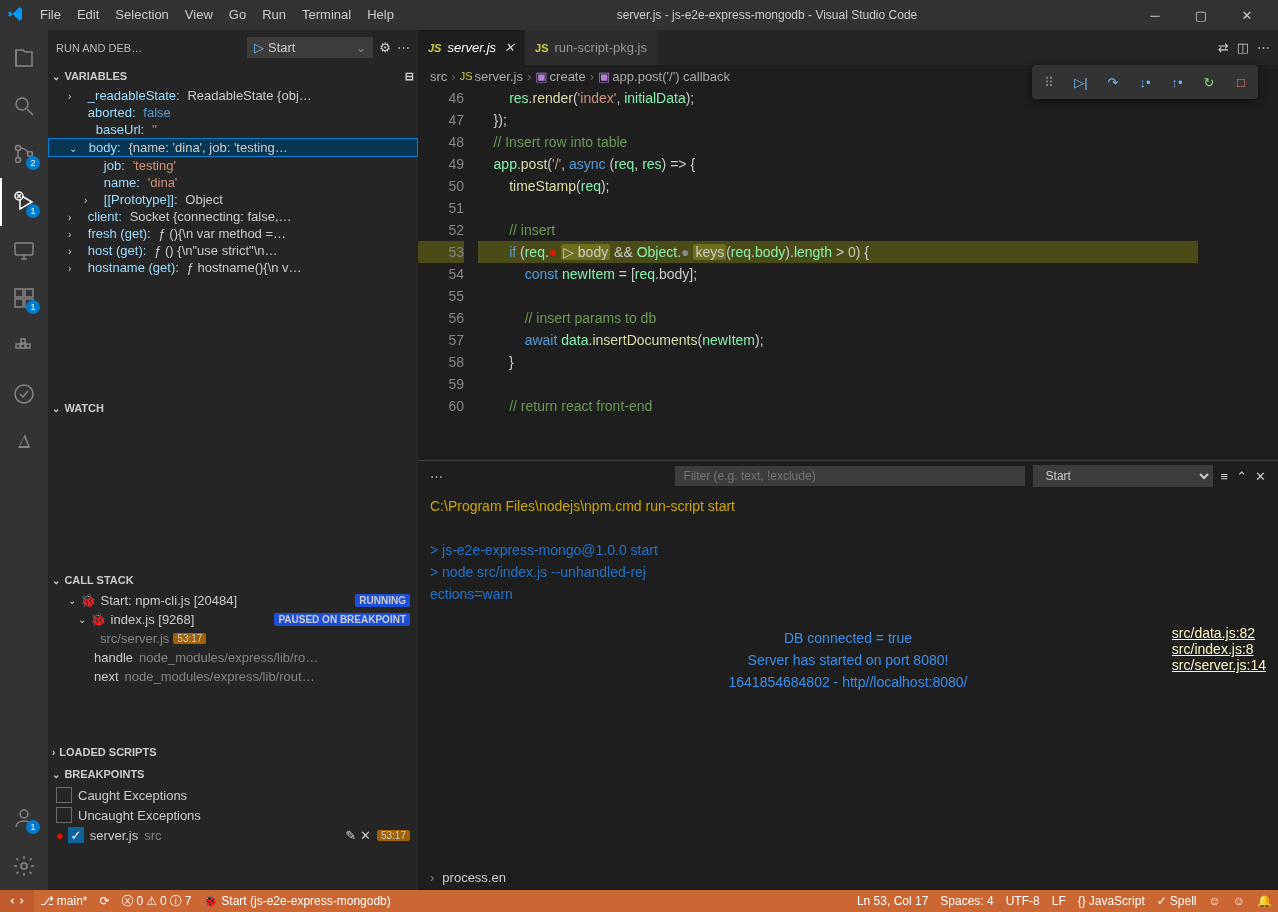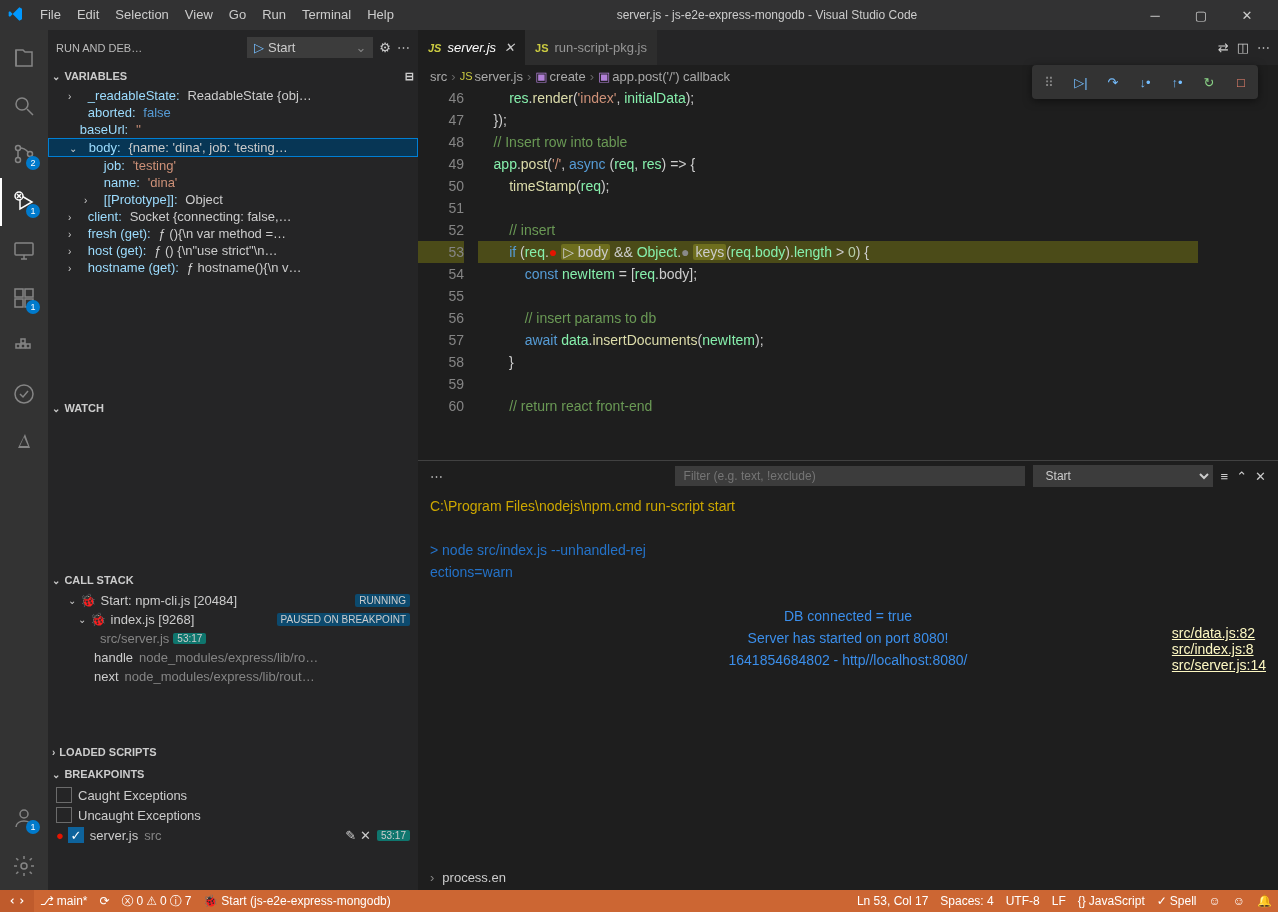--- a/index.html
+++ b/index.html
@@ -25,23 +25,23 @@
 .section-header .chev { margin-right: 4px; font-size: 10px; }
 .section-body { flex-shrink: 0; overflow: hidden; }
 .var-row { padding: 1px 0 1px 20px; font-family: Consolas, monospace; font-size: 13px; white-space: nowrap; overflow: hidden; text-overflow: ellipsis; }
 .var-row .key { color: #9cdcfe; }
 .var-row .val { color: #ce9178; }
 .var-row .lit { color: #569cd6; }
 .var-row .obj { color: #cccccc; }
 .var-row.selected { background: #073655; border: 1px solid #007fd4; }
 .var-row .chev { color: #cccccc; font-size: 10px; margin-right: 2px; display: inline-block; width: 10px; }
 .stack-row { padding: 2px 8px 2px 20px; display: flex; align-items: center; font-size: 13px; }
-.stack-status { background: #0c4a6e; color: #cccccc; font-size: 10px; padding: 1px 4px; border-radius: 2px; margin-left: auto; }
+.stack-status { background: #1d4ed8; color: #cccccc; font-size: 10px; padding: 1px 4px; border-radius: 2px; margin-left: auto; font-weight: bold; }
 .stack-path { color: #858585; margin-left: 6px; overflow: hidden; text-overflow: ellipsis; white-space: nowrap; }
-.stack-badge { background: #0f766e; color: #cccccc; font-size: 10px; padding: 0 4px; border-radius: 2px; }
+.stack-badge { background: #a16207; color: #cccccc; font-size: 10px; padding: 0 4px; border-radius: 2px; }
 .bp-row { padding: 2px 8px; display: flex; align-items: center; font-size: 13px; }
 .editor-area { flex: 1; display: flex; flex-direction: column; background: #1e1e1e; }
 .tabs { height: 35px; background: #252526; display: flex; align-items: center; }
 .tab { height: 35px; display: flex; align-items: center; padding: 0 10px; background: #2d2d2d; color: #969696; font-size: 13px; }
 .tab.active { background: #1e1e1e; color: #ffffff; font-style: italic; }
 .tab .js-icon { color: #cbcb41; margin-right: 6px; font-size: 11px; font-weight: bold; }
 .tab .close { margin-left: 8px; color: #cccccc; }
 .tab-actions { margin-left: auto; padding: 0 8px; display: flex; gap: 8px; color: #cccccc; }
 .breadcrumb { height: 22px; display: flex; align-items: center; padding: 0 12px; font-size: 13px; color: #a9a9a9; }
 .breadcrumb .sep { margin: 0 4px; color: #666; }
@@ -207,21 +207,21 @@
     </div>
 
     <div class="section-header">
       <span class="chev">⌄</span>
       <span>VARIABLES</span>
       <span style="margin-left:auto">⊟</span>
     </div>
     <div class="section-body" id="vars-body" style="height:310px">
         <div class="var-row" style="padding-left: 20px;"><span class="chev">›</span> <span class="key">_readableState:</span> <span class="obj">ReadableState {obj…</span></div>
         <div class="var-row" style="padding-left: 20px;"><span class="chev"></span> <span class="key">aborted:</span> <span class="lit">false</span></div>
-        <div class="var-row" style="padding-left: 12px;"><span class="chev"></span> <span class="key">baseUrl:</span> <span class="val">''</span></div>
+        <div class="var-row" style="padding-left: 28px;"><span class="chev"></span> <span class="key">baseUrl:</span> <span class="val">''</span></div>
         <div class="var-row selected" style="padding-left: 20px;"><span class="chev">⌄</span> <span class="key">body:</span> <span class="obj">{name: 'dina', job: 'testing…</span></div>
         <div class="var-row" style="padding-left: 36px;"><span class="chev"></span> <span class="key">job:</span> <span class="val">'testing'</span></div>
         <div class="var-row" style="padding-left: 36px;"><span class="chev"></span> <span class="key">name:</span> <span class="val">'dina'</span></div>
         <div class="var-row" style="padding-left: 36px;"><span class="chev">›</span> <span class="key">[[Prototype]]:</span> <span class="obj">Object</span></div>
         <div class="var-row" style="padding-left: 20px;"><span class="chev">›</span> <span class="key">client:</span> <span class="obj">Socket {connecting: false,…</span></div>
         <div class="var-row" style="padding-left: 20px;"><span class="chev">›</span> <span class="key">fresh (get):</span> <span class="obj">ƒ (){\n  var method =…</span></div>
         <div class="var-row" style="padding-left: 20px;"><span class="chev">›</span> <span class="key">host (get):</span> <span class="obj">ƒ () {\n"use strict"\n…</span></div>
         <div class="var-row" style="padding-left: 20px;"><span class="chev">›</span> <span class="key">hostname (get):</span> <span class="obj">ƒ hostname(){\n  v…</span></div>
       </div>
 
@@ -380,20 +380,21 @@
         <div style="flex:1"></div>
         <input class="panel-filter" placeholder="Filter (e.g. text, !exclude)" style="">
         <select class="panel-select"><option>Start</option></select>
         <span style="color:#ccc">≡</span>
         <span style="color:#ccc">⌃</span>
         <span style="color:#ccc">✕</span>
       </div>
       <div class="panel-body" id="console-body">
           <div class="console-line con-yellow">C:\Program Files\nodejs\npm.cmd run-script start</div>
           <div class="console-line ">&nbsp;</div>
+          <div class="console-line con-blue">&gt; js-e2e-express-mongo@1.0.0 start</div>
           <div class="console-line con-blue">&gt; node src/index.js --unhandled-rej</div>
           <div class="console-line con-blue">ections=warn</div>
           <div class="console-line ">&nbsp;</div>
           <div class="console-line con-cyan">DB connected = true</div>
           <div class="console-line con-cyan">Server has started on port 8080!</div>
           <div class="console-line con-cyan">1641854684802 - http//localhost:8080/</div>
           <div style="position:absolute;right:12px;top:134px">
           <div class="con-link" style="position:static">src/data.js:82</div>
           <div class="con-link" style="position:static">src/index.js:8</div>
           <div class="con-link" style="position:static">src/server.js:14</div>

